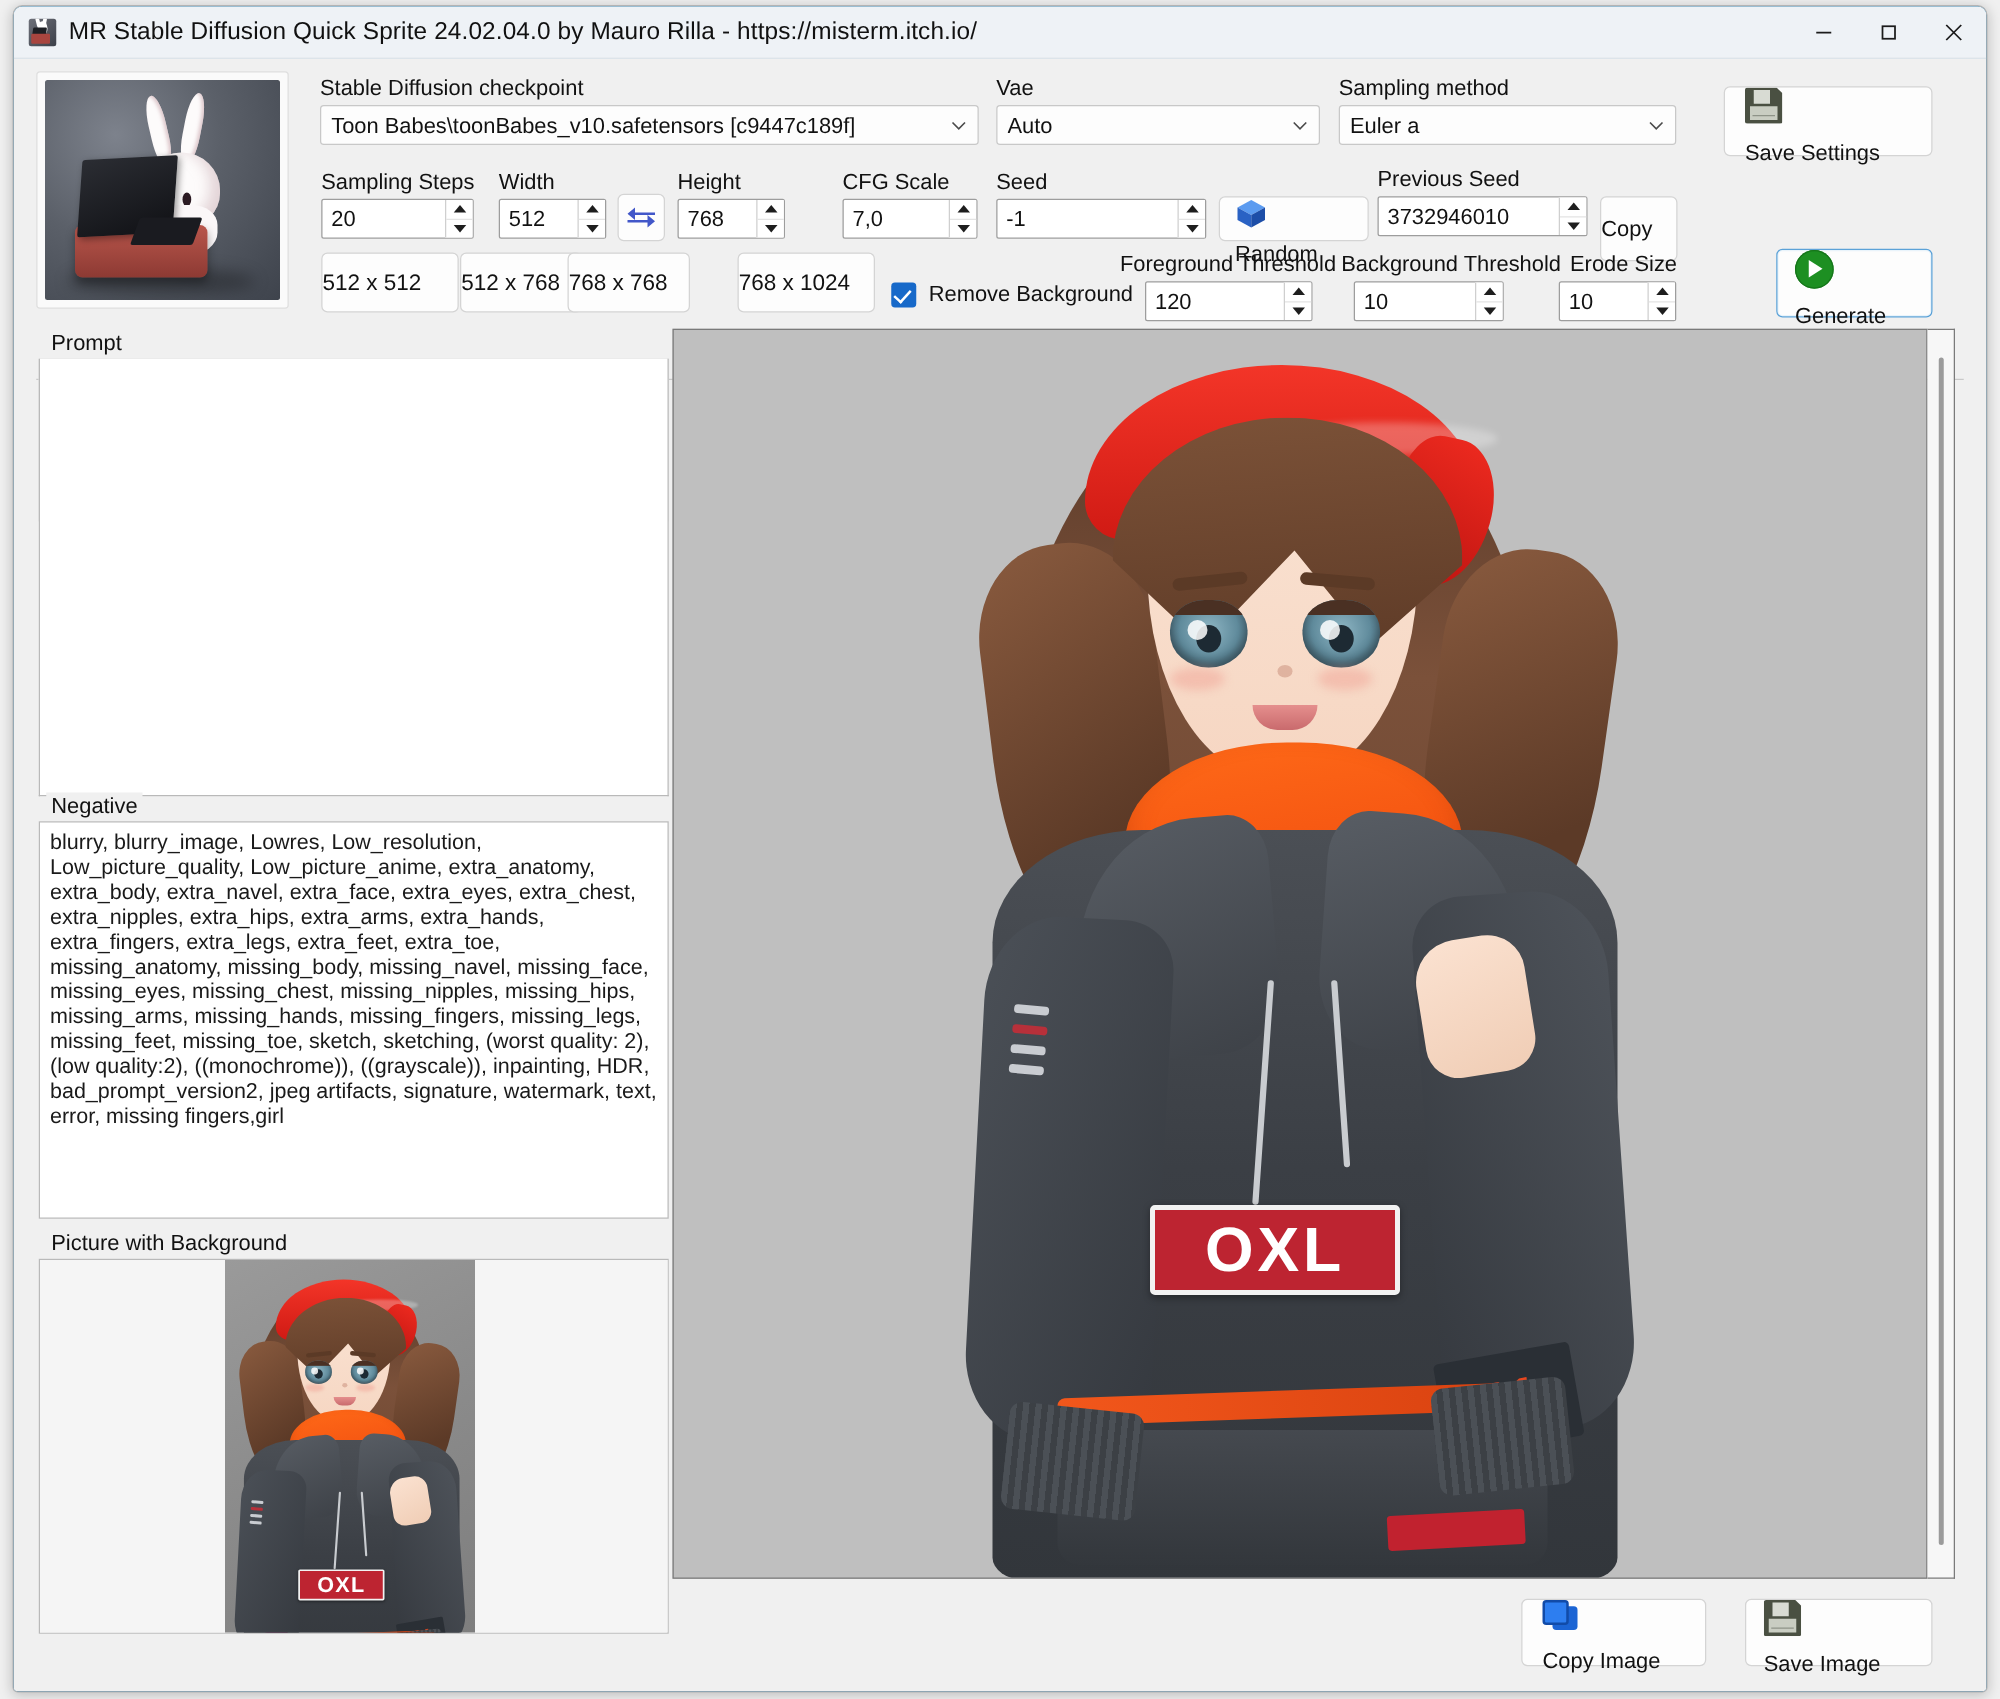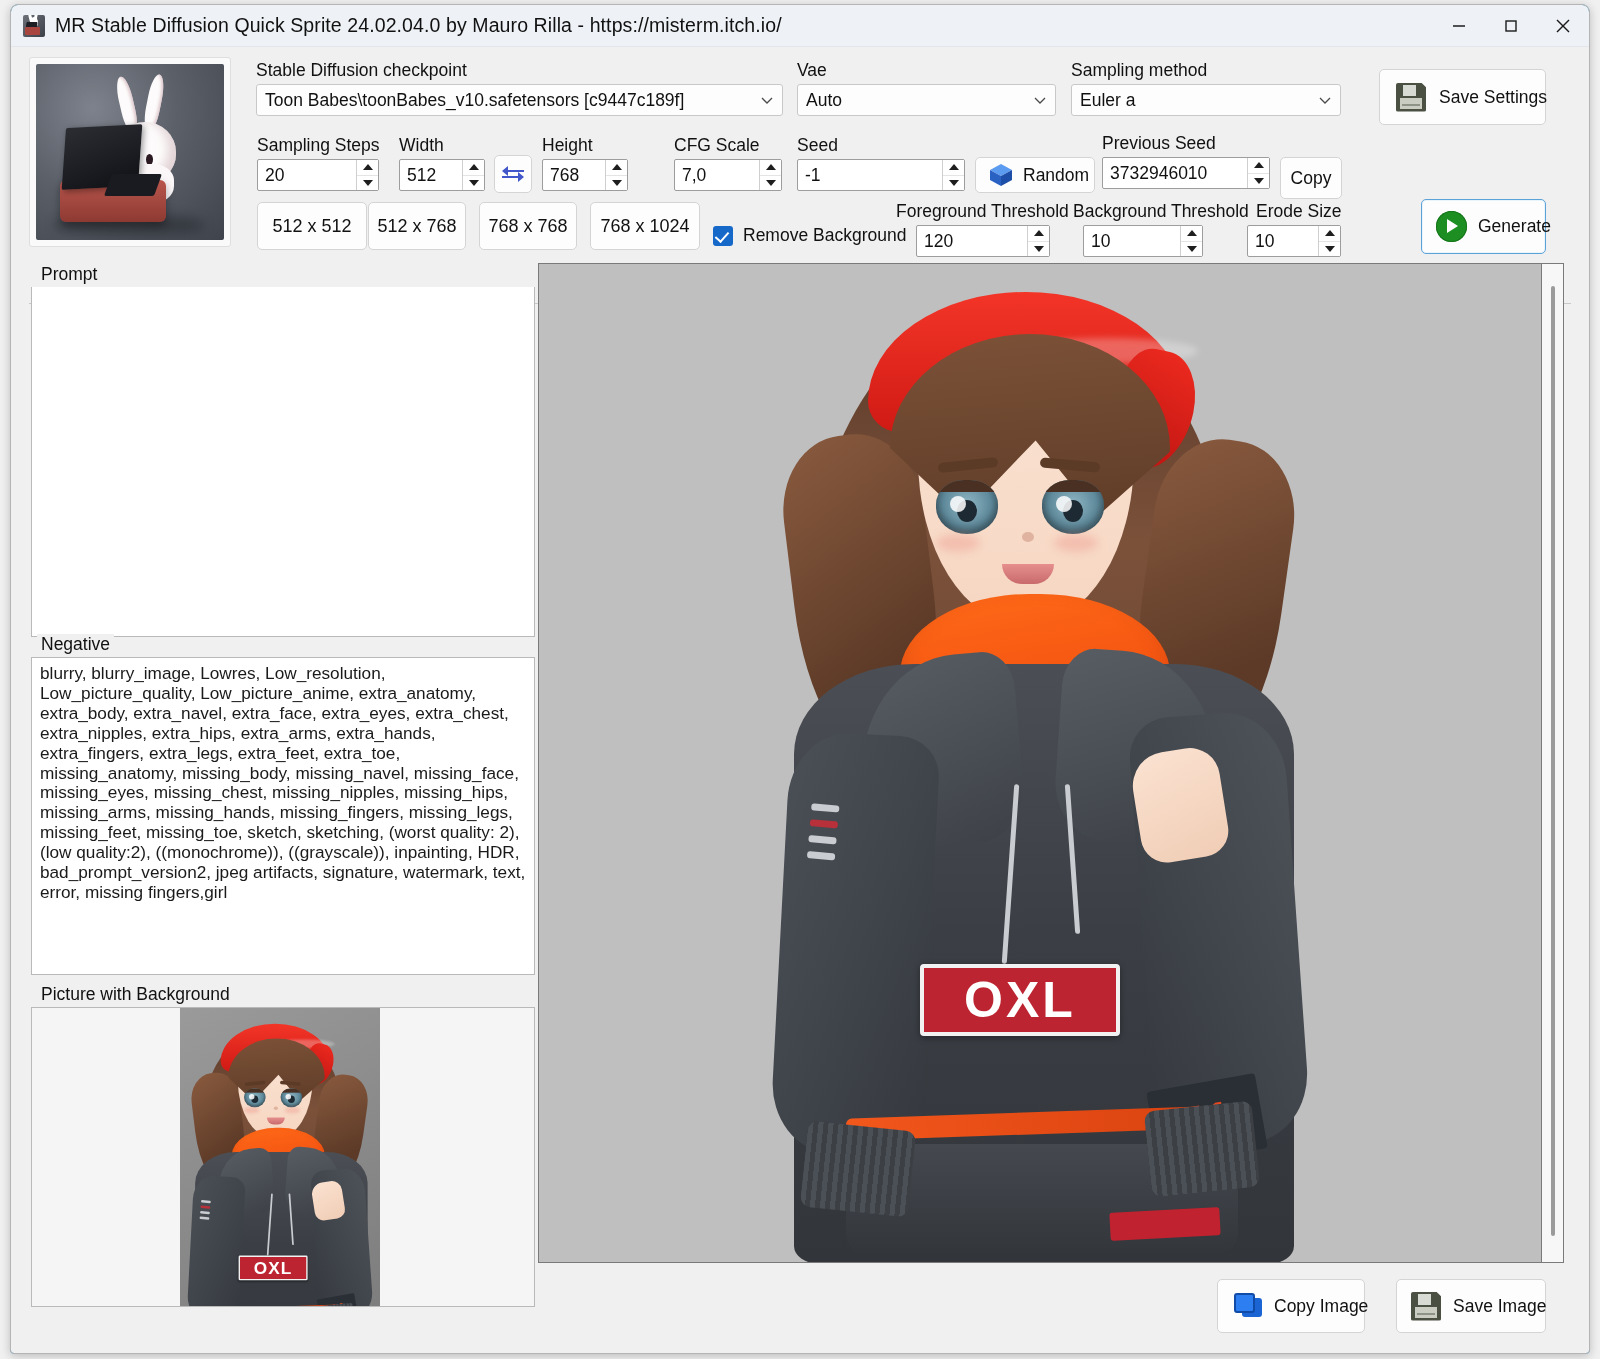--- a/index.html
+++ b/index.html
@@ -103,22 +103,23 @@
   .spin .arrows > div { flex:1; display:flex; align-items:center; justify-content:center; }
   .spin .arrows > div:first-child { border-bottom:1px solid #e4e4e4; }
   .tri-up, .tri-dn {
     width:0; height:0; border-left:5px solid transparent; border-right:5px solid transparent;
   }
   .tri-up { border-bottom:6px solid #1e1e1e; }
   .tri-dn { border-top:6px solid #1e1e1e; }
 
   .btn {
     position:absolute; background:#fdfdfd; border:1px solid #d4d4d4; border-radius:5px;
-    display:flex; align-items:center; justify-content:center; font-size:17.5px; color:#111;
+    display:flex; align-items:flex-start; justify-content:center; font-size:17.5px; color:#111;
     white-space:nowrap;
+    flex-direction:column;
   }
   .btn.size { font-size:18px; }
   .btn.icoleft { justify-content:flex-start; padding-left:16px; gap:13px; }
   .btn.accent { border:1px solid #5ba2d8; box-shadow:0 0 0 1px #eaf4fb inset; }
 
   .floppy { width:30px; height:29px; position:relative; flex:none; }
   .floppy .body { position:absolute; inset:0; background:#4a5042; border-radius:2px;
      clip-path:polygon(0 0,84% 0,100% 16%,100% 100%,0 100%); }
   .floppy .shutter { position:absolute; left:7px; top:2px; width:13px; height:11px; background:#d8dbd3; }
   .floppy .label { position:absolute; left:4px; bottom:3px; right:4px; height:11px; background:#c9cdc2; }
@@ -474,31 +475,31 @@
       <div class="arrows">
           <div>
             <div class="tri-up"></div>
           </div>
           <div>
             <div class="tri-dn"></div>
           </div>
         </div>
     </div>
 
-    <div class="btn" style="left:1269px; top:110px; width:62px; height:42px;">
+    <div class="btn" style="left:1269px; top:110px; width:62px; height:52px;">
       <span>Copy</span>
     </div>
 
     <div class="btn size" style="left:246px; top:155px; width:110px; height:48px;">
       <span>512 x 512</span>
     </div>
     <div class="btn size" style="left:357px; top:155px; width:98px; height:48px;">
       <span>512 x 768</span>
     </div>
-    <div class="btn size" style="left:468px; top:155px; width:98px; height:48px;">
+    <div class="btn size" style="left:443px; top:155px; width:98px; height:48px;">
       <span>768 x 768</span>
     </div>
     <div class="btn size" style="left:579px; top:155px; width:110px; height:48px;">
       <span>768 x 1024</span>
     </div>
 
     <div class="chk" style="left:702px; top:178px;">
       <span class="chkbox"></span>
       <span>Remove Background</span>
     </div>

